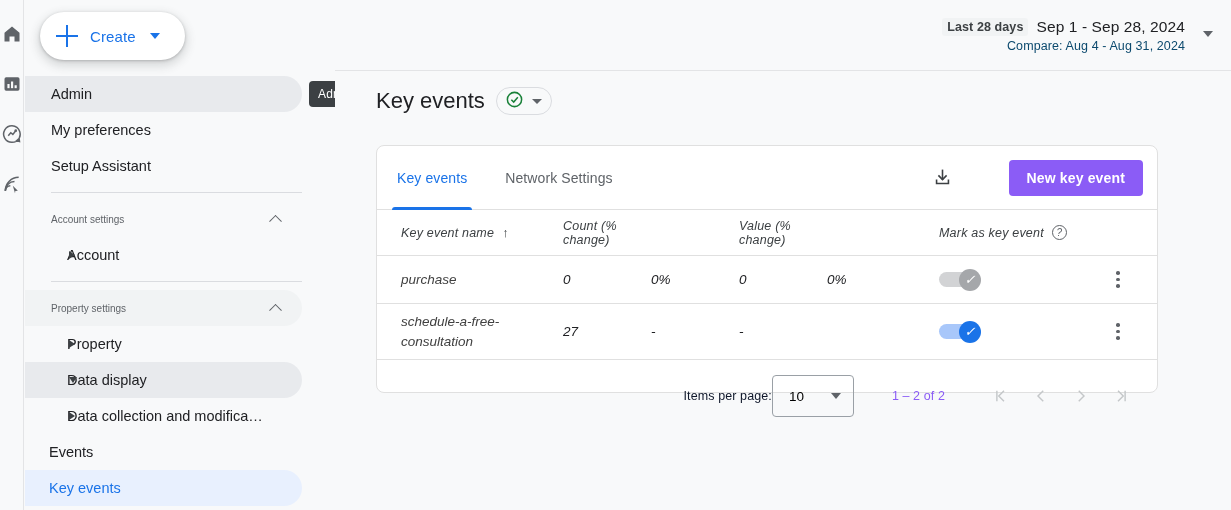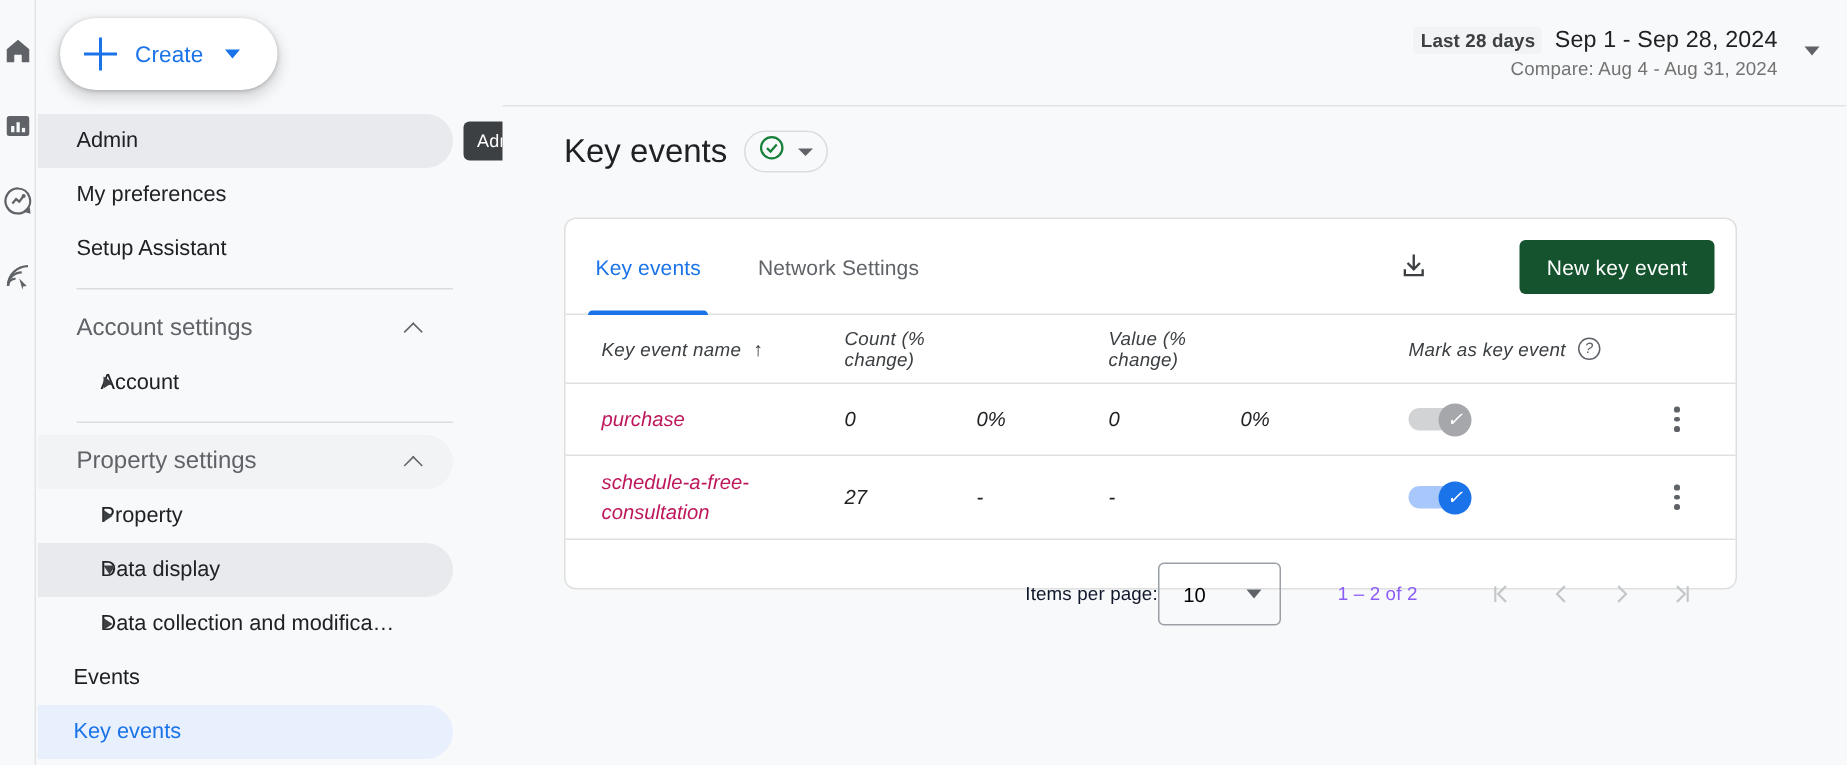--- a/index.html
+++ b/index.html
@@ -82,21 +82,21 @@
     margin: 8px 33px 8px 26px;
   }
 
   .nav-section {
     position: relative;
     height: 36px;
     display: flex; align-items: center;
     margin: 0 33px 0 0;
     padding-left: 26px;
     border-radius: 0 18px 18px 0;
-    font-size: 16px;
+    font-size: 10px;
     color: #5f6368;
     cursor: pointer;
     text-align: center;
   }
   .nav-section.sel-grey { background: #f1f3f4; }
   .chev {
     position: absolute; right: 22px; top: 50%;
     width: 9px; height: 9px;
     border-left: 1.6px solid #5f6368;
     border-top: 1.6px solid #5f6368;
@@ -142,21 +142,21 @@
   }
   .dr-texts { text-align: right; }
   .dr-line1 { display:flex; align-items:center; justify-content:flex-end; }
   .dr-chip {
     background:#f1f3f4; color:#3c4043;
     font-size: 12.5px; font-weight: 700;
     padding: 2px 5px; border-radius: 3px;
     letter-spacing: .1px;
   }
   .dr-main { font-size: 15.5px; color:#202124; margin-left: 8px; letter-spacing:.1px; }
-  .dr-compare { font-size: 12.5px; color:#737373; margin-top: 3px; letter-spacing:.1px;}
+  .dr-compare { font-size: 12.5px; color:#0c4a6e; margin-top: 3px; letter-spacing:.1px;}
   .dr-caret {
     margin: 13px 0 0 18px;
     width: 0; height: 0;
     border-left: 5.5px solid transparent;
     border-right: 5.5px solid transparent;
     border-top: 6px solid #5f6368;
   }
 
   .page-title-row {
     position:absolute; left: 41px; top: 87px;
@@ -203,22 +203,22 @@
     content:""; position:absolute; left:-3px; right:-3px; bottom:0; height:3px;
     background:#1a73e8; border-radius: 3px 3px 0 0;
   }
   .dl-btn {
     position:absolute; right: 200px; top: 50%; transform: translateY(-50%);
     width: 30px; height: 30px; display:flex; align-items:center; justify-content:center;
     cursor:pointer; color:#3c4043;
   }
   .new-btn {
     position:absolute; right: 14px; top: 50%; transform: translateY(-50%);
-    background:#14532d; color:#ffffff;
-    font-size: 14px; font-weight: 400;
+    background:#8b5cf6; color:#ffffff;
+    font-size: 14px; font-weight: 700;
     padding: 0 18px; height: 36px;
     border-radius: 4px;
     display:flex; align-items:center; justify-content:center;
     cursor:pointer; letter-spacing:.15px;
     border: none;
   }
 
   
   .tbl { width: 100%; font-style: italic; }
   .trow {
@@ -245,21 +245,21 @@
   .thead .c-name { display:flex; align-items:center; }
   .sort-arrow { margin-left: 8px; font-size: 13px; color:#3c4043; line-height:1; }
   .thead .c-mark { display:flex; align-items:center; }
   .help-icon {
     display:inline-flex; align-items:center; justify-content:center;
     width: 15px; height: 15px; border-radius:50%;
     border: 1.2px solid #5f6368; color:#5f6368;
     font-size: 10px; margin-left: 8px; line-height:1; cursor:pointer;
   }
 
-  .tbody-row .c-name { font-size: 13.5px; color:#be185d; line-height: 1.45; padding-right: 12px; }
+  .tbody-row .c-name { font-size: 13.5px; color:#404040; line-height: 1.45; padding-right: 12px; }
   .tbody-row .c-count, .tbody-row .c-cchg,
   .tbody-row .c-val, .tbody-row .c-vchg { font-size: 13.5px; color:#202124; }
 
   .toggle {
     position:relative; width: 44px; height: 22px; cursor:pointer;
   }
   .toggle .track {
     position:absolute; left:0; top:3px; width: 38px; height: 15px;
     border-radius: 8px;
   }

